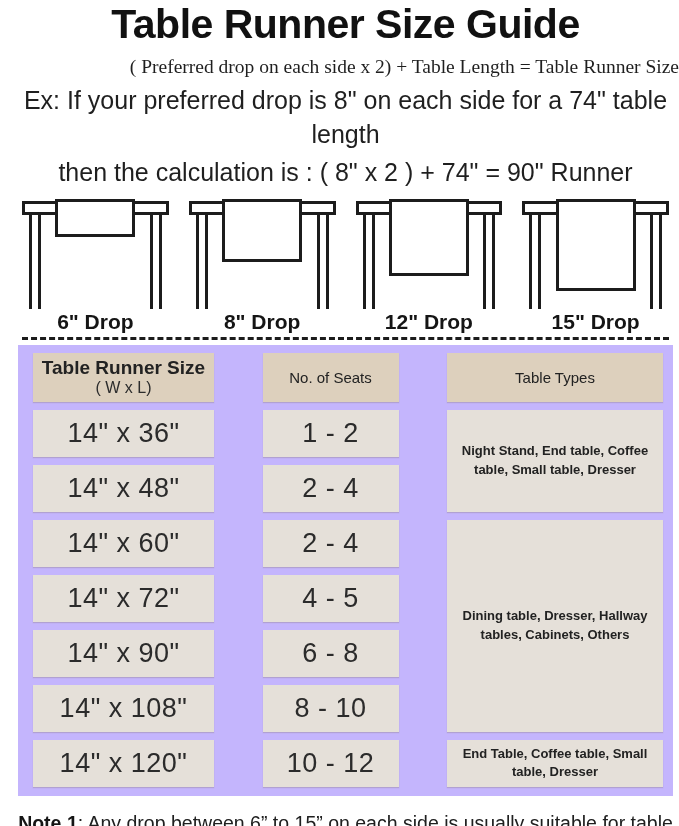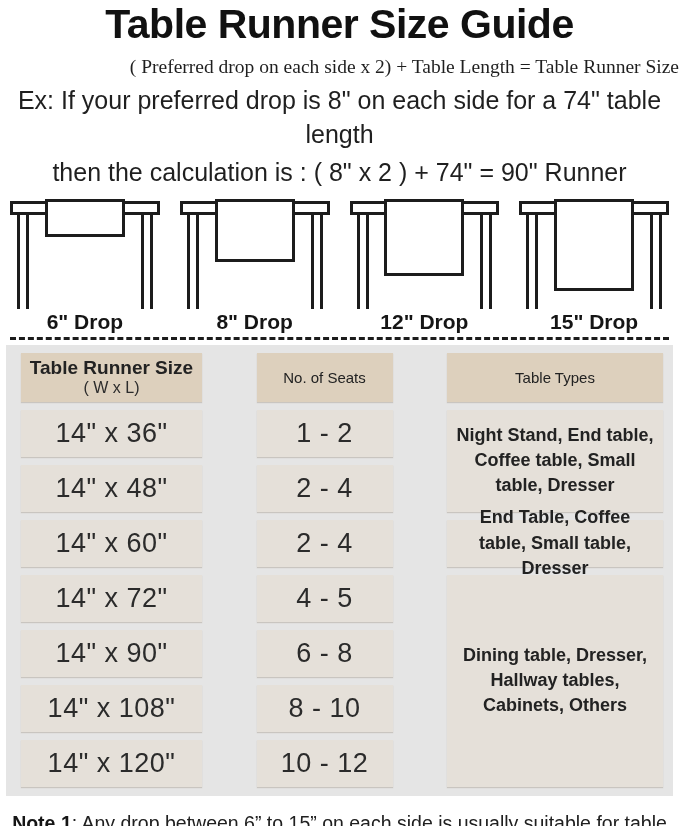--- a/index.html
+++ b/index.html
@@ -1,19 +1,19 @@
 <!DOCTYPE html>
 <html><head>
 <meta charset="utf-8">
 <style>
   html,body{margin:0;padding:0;background:#ffffff;}
   .page{
     width:679px;height:826px;margin:0 auto;position:relative;
     font-family:"Liberation Sans", sans-serif;color:#1e1e1e;background:#ffffff;
-    overflow:hidden;box-sizing:border-box;
+    overflow:hidden;box-sizing:border-box;padding-left:12px;
   }
   
   .title{
     margin:0;padding-top:2px;text-align:center;
     font-size:41px;font-weight:800;letter-spacing:-0.5px;color:#111;line-height:1.1;
   }
   .formula{margin:7px 0 0;text-align:right;font-size:19.5px;color:#1f1f1f;line-height:1.35;font-family:Liberation Serif, serif;}
   .example{margin:4px 0 0;text-align:center;font-size:25px;color:#1f1f1f;line-height:1.35;}
   
   .diagrams{display:flex;margin-top:6px;height:113px;}
@@ -28,40 +28,40 @@
   .leg.right{right:17px;}
   .runner{
     position:absolute;left:50%;transform:translateX(-50%);top:3px;width:80px;
     border:3px solid #1c1c1c;background:#fff;box-sizing:border-box;z-index:3;
   }
   .drop-labels{display:flex;margin-top:1px;}
   .drop-label{width:169.75px;text-align:center;font-size:21px;font-weight:700;color:#151515;}
   .dashed-divider{border:0;border-top:3px dashed #1c1c1c;margin:3px 10px 0;}
   
   .panel{
-    margin:5px 6px 0;background:#e5e5e5;
+    margin:5px 6px 0;background:#c4b5fd;
     padding:8px 10px 9px 15px;box-sizing:border-box;
     display:flex;justify-content:space-between;gap:8px;
   }
   .col{display:flex;flex-direction:column;}
   .col-size{width:181px;}
   .col-seats{width:136px;}
   .col-types{width:216px;}
   .cell{
     background:#e5e0d9;margin-bottom:8px;height:47px;box-sizing:border-box;
     display:flex;flex-direction:column;align-items:center;justify-content:center;
     box-shadow:0 1px 1px rgba(120,105,85,0.25);
   }
   .cell:last-child{margin-bottom:0;}
   .cell.head{background:#ddd0bd;height:49px;}
   .head-line1{font-size:19px;font-weight:700;color:#222;line-height:1.15;}
   .head-line2{font-size:16px;color:#2c2c2c;line-height:1.15;}
   .head-single{font-size:15px;font-weight:400;color:#222;}
   .val{font-size:27px;color:#2b2b2b;letter-spacing:0.5px;}
-  .types-text{font-size:18px;font-weight:700;color:#222;text-align:center;line-height:1.4;padding:0 8px;}
+  .types-text{font-size:13px;font-weight:700;color:#222;text-align:center;line-height:1.4;padding:0 8px;}
   .group-2rows{height:102px;}
   .group-1row{height:47px;}
   .group-4rows{height:212px;}
   
   .notes{padding:13px 4px 0;text-align:center;font-size:19.5px;color:#202020;line-height:1.5;background:#fff;}
   .notes p{margin:0;}
   .notes strong{font-weight:700;color:#151515;}
 </style>
 </head>
 <body>
@@ -166,25 +166,25 @@
         </div>
     </div>
 
     <div class="col col-types">
       <div class="cell head">
         <span class="head-single">Table Types</span>
       </div>
       <div class="cell group-2rows">
         <span class="types-text">Night Stand, End table, Coffee table, Small table, Dresser</span>
       </div>
+      <div class="cell group-4rows">
+        <span class="types-text" style="max-width:215px;">Dining table, Dresser, Hallway tables, Cabinets, Others</span>
+      </div>
       <div class="cell group-1row">
         <span class="types-text">End Table, Coffee table, Small table, Dresser</span>
-      </div>
-      <div class="cell group-4rows">
-        <span class="types-text" style="max-width:215px;">Dining table, Dresser, Hallway tables, Cabinets, Others</span>
       </div>
     </div>
 
   </div>
 
   <div class="notes">
     <p><strong>Note 1</strong><span>: Any drop between 6” to 15” on each side is usually suitable for table runners. It also depends on your preference and use case.</span></p>
     <p><strong>Note 2</strong><span>: Measure your table, and select right size before ordering.</span></p>
   </div>
 

